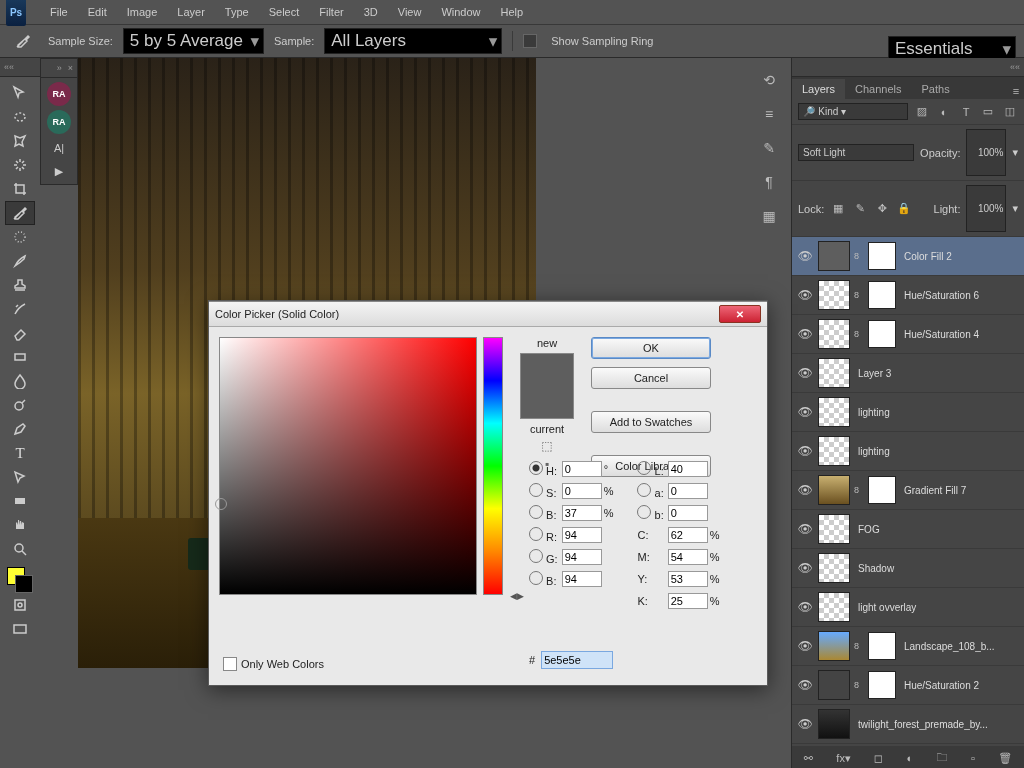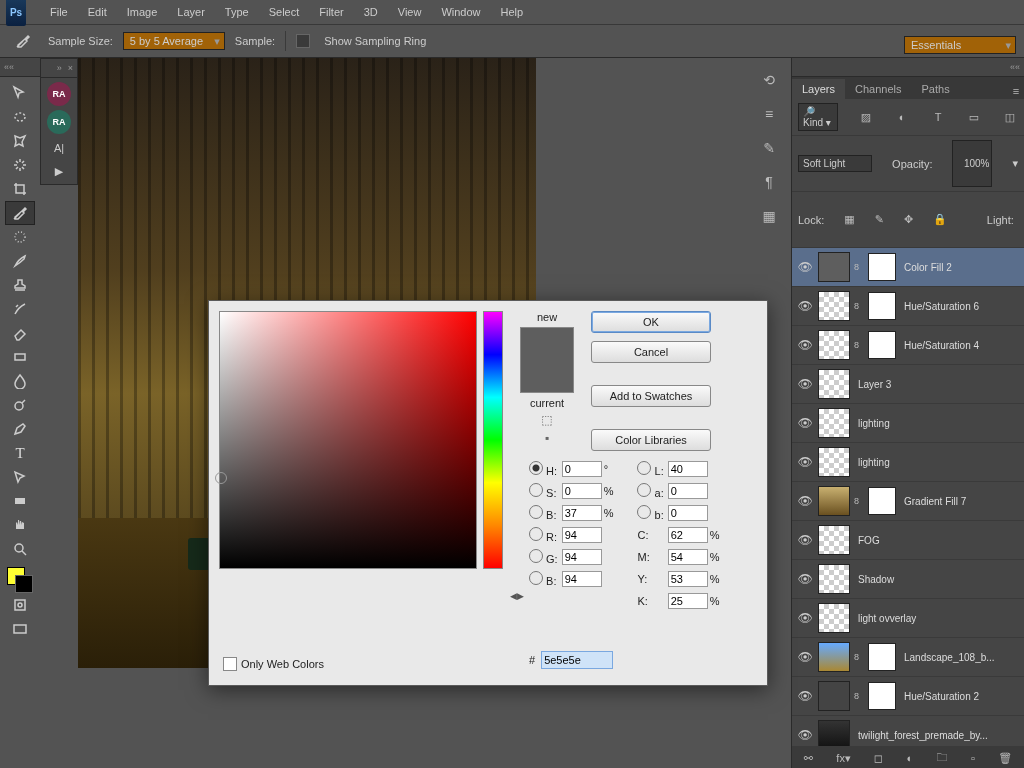--- a/index.html
+++ b/index.html
@@ -1,20 +1,20 @@
 <!DOCTYPE html>
 <html><head>
 <meta charset="utf-8">
 <style>
 html,body{margin:0;padding:0;width:1024px;height:768px;overflow:hidden;background:#535353;font-family:Tahoma,Arial,sans-serif;font-size:11px;color:#ccc}
 .menubar{height:24px;background:#535353;display:flex;align-items:center;padding:0 6px;border-bottom:1px solid #383838}
 .ps-logo{width:20px;height:28px;background:linear-gradient(#1a3a5c,#0a2040);border-radius:2px;color:#8cc7ff;font-weight:bold;font-size:10px;display:flex;align-items:center;justify-content:center;margin-right:14px}
 .menubar span.mi{margin:16px 10px;cursor:default}
 .optbar{height:32px;background:#535353;border-bottom:1px solid #2a2a2a;display:flex;align-items:center;padding:0 8px;gap:10px}
-.dd{background:#a16207;border:1px solid #222;padding:2px 4px 2px 6px;font-size:11px;position:relative;min-width:90px}
+.dd{background:#000000;border:1px solid #222;padding:2px 20px 2px 6px;font-size:17px;position:relative;min-width:90px}
 .dd::after{content:"▾";position:absolute;right:4px;color:#999}
 .chk{width:12px;height:12px;border:1px solid #666;background:#3a3a3a;display:inline-block;vertical-align:middle;margin-right:4px}
 .right-ws{position:absolute;right:8px;top:36px}
 .main{position:relative;height:710px}
 .toolscol{position:absolute;left:0;top:0;width:40px;height:100%;background:#535353}
 .tabstrip{height:18px;background:#454545;border-bottom:1px solid #2a2a2a;display:flex;align-items:center;padding:0 4px;gap:6px;font-size:9px;color:#999}
 .tabstrip .x{cursor:default}
 .tools{display:flex;flex-direction:column;align-items:center;padding-top:4px;gap:0}
 .tool{width:28px;height:22px;display:flex;align-items:center;justify-content:center;color:#ddd;font-size:14px;border:1px solid transparent}
 .tool.sel{background:#3a3a3a;border:1px solid #222}
@@ -34,21 +34,21 @@
 .ground{position:absolute;bottom:0;left:0;right:0;height:150px;background:linear-gradient(#4a3812,#2a1f08)}
 .car{position:absolute;bottom:98px;left:110px;width:70px;height:32px;background:#162a1a;border-radius:3px}
 
 .rstack{position:absolute;right:240px;top:10px;width:30px;display:flex;flex-direction:column;gap:10px;align-items:center}
 .rstack .ic{width:24px;height:24px;color:#bbb;display:flex;align-items:center;justify-content:center;font-size:14px}
 
 .panel{position:absolute;right:0;top:0;width:232px;height:712px;background:#454545;border-left:1px solid #2a2a2a;display:flex;flex-direction:column}
 .ptabs{display:flex;background:#383838;height:22px;align-items:end}
 .ptab{padding:4px 10px;font-size:11px;color:#aaa}
 .ptab.on{background:#454545;color:#ddd}
-.prow{display:flex;align-items:center;padding:4px 6px;gap:20px;border-bottom:1px solid #393939}
+.prow{display:flex;align-items:center;padding:4px 6px;gap:6px;border-bottom:1px solid #393939}
 .kind{flex:1;background:#3a3a3a;border:1px solid #222;padding:2px 4px;font-size:10px}
 .mini{width:16px;height:16px;display:flex;align-items:center;justify-content:center;color:#bbb;font-size:11px}
 .numbox{width:34px;background:#3a3a3a;border:1px solid #222;padding:17px 2px;font-size:10px;text-align:right}
 .layers{flex:1;overflow:hidden}
 .layer{display:flex;align-items:center;height:38px;border-bottom:1px solid #3a3a3a;padding:0 4px;gap:4px}
 .layer.sel{background:#5a6e8c}
 .eye{width:18px;text-align:center;font-size:12px;color:#ccc}
 .thumb{width:30px;height:28px;background:#888;border:1px solid #222}
 .chkbd{background:repeating-conic-gradient(#ccc 0 25%,#fff 0 50%) 0 0/10px 10px}
 .mask{width:26px;height:26px;background:#fff;border:1px solid #222}
@@ -102,20 +102,21 @@
 
 <div class="optbar">
   <div class="tool">
       <svg viewBox="0 0 16 16">
         <path d="M2 14l6-6m2-2l3-3 1 1-3 3m-1-1l2 2-6 6H3v-2z"></path>
       </svg>
     </div>
   <span>Sample Size:</span>
   <div class="dd">5 by 5 Average</div>
   <span>Sample:</span>
+  <div class="dd" style="min-width:150px">All Layers</div>
   <span style="width:1px;height:20px;background:#3a3a3a"></span>
   <span class="chk"></span>
   <span>Show Sampling Ring</span>
   <div class="right-ws">
       <div class="dd" style="min-width:100px">Essentials</div>
     </div>
 </div>
 
 <div class="main">
   <div class="toolscol">
@@ -397,20 +398,24 @@
       <span>fx▾</span>
       <span>◻</span>
       <span>◐</span>
       <span>🗀</span>
       <span>▫</span>
       <span>🗑</span>
     </div>
   </div>
 
   <div class="dialog">
+    <div class="titlebar">
+      <span class="t">Color Picker (Solid Color)</span>
+      <div class="closebtn">✕</div>
+    </div>
     <div class="dbody">
       <div class="satbox">
           <div class="satcur"></div>
         </div>
       <div class="huebar"></div>
       <div class="midcol">
         <span>new</span>
         <div class="swpair">
             <div class="n"></div>
             <div class="c"></div>

